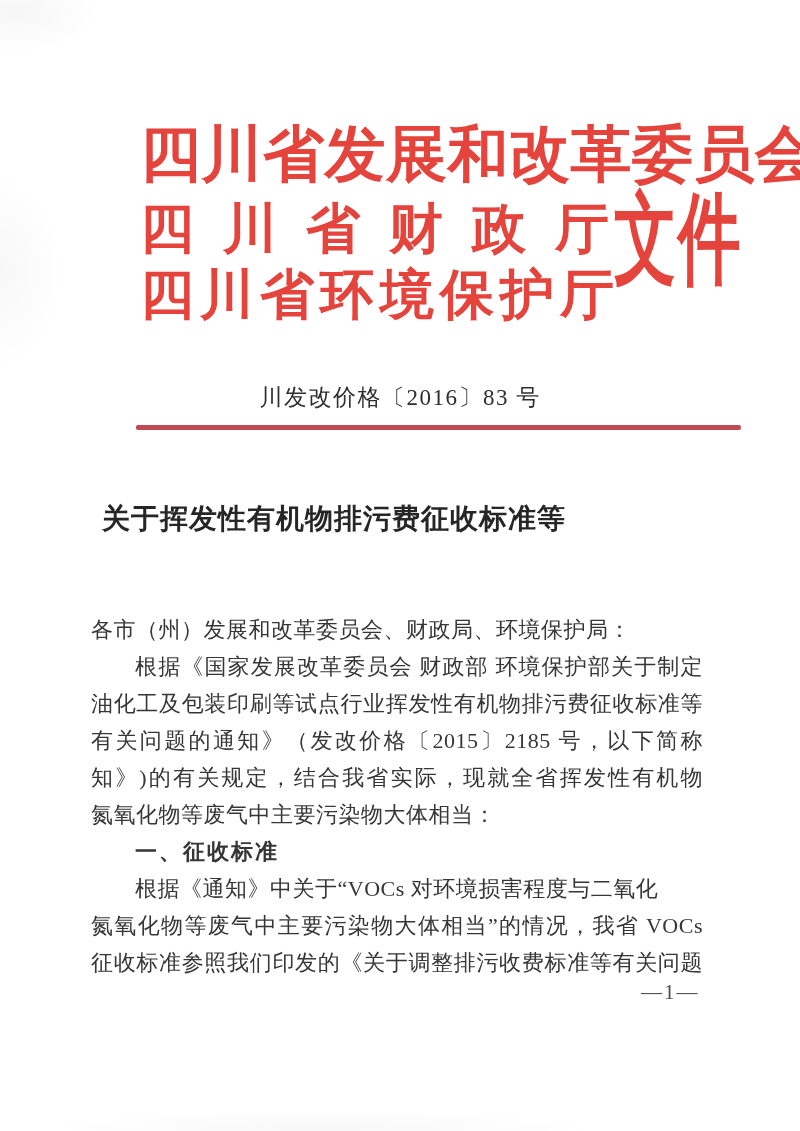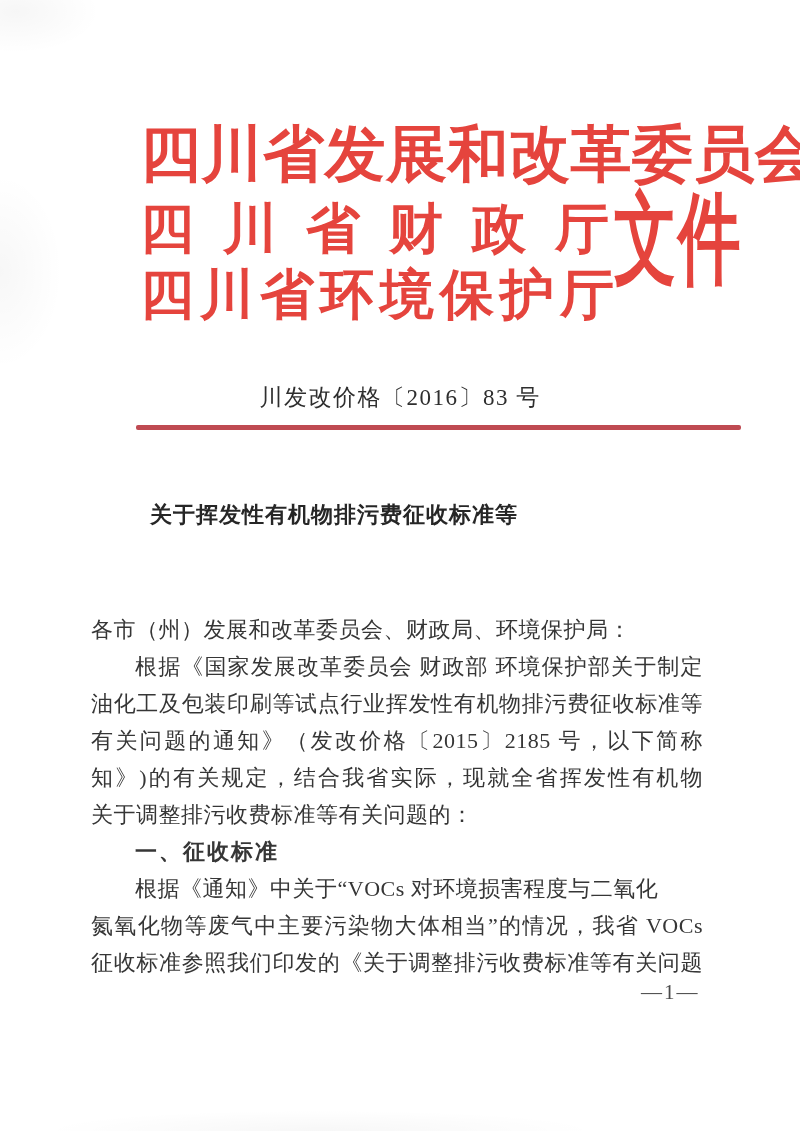--- a/index.html
+++ b/index.html
@@ -65,21 +65,21 @@
     border-radius: 2px;
     background: var(--rule, #bf4a52);
   }
 
   
   .title-line {
     position: absolute;
     left: 0;
     width: 668px;
     text-align: center;
-    font-size: 22px;
+    font-size: 28px;
     font-weight: 700;
     color: #262626;
     letter-spacing: 1px;
   }
   .title-1 { top: 500px; }
   .title-2 { top: 541px; }
 
   
   .body-block {
     position: absolute;
@@ -136,21 +136,21 @@
 
   <div class="title-line title-1">关于挥发性有机物排污费征收标准等</div>
 
   <main class="body-block">
     <div id="body-lines">
         <div class="body-line">各市（州）发展和改革委员会、财政局、环境保护局：</div>
         <div class="body-line fill indent">根据《国家发展改革委员会 财政部 环境保护部关于制定石</div>
         <div class="body-line fill">油化工及包装印刷等试点行业挥发性有机物排污费征收标准等</div>
         <div class="body-line fill">有关问题的通知》（发改价格〔2015〕2185 号，以下简称《通</div>
         <div class="body-line fill">知》)的有关规定，结合我省实际，现就全省挥发性有机物(VOCs)</div>
-        <div class="body-line">关于调整排污收费标准等有关问题的：</div>
+        <div class="body-line">氮氧化物等废气中主要污染物大体相当：</div>
         <div class="body-line indent bold">一、征收标准</div>
         <div class="body-line indent">根据《通知》中关于“VOCs 对环境损害程度与二氧化硫、</div>
         <div class="body-line fill">氮氧化物等废气中主要污染物大体相当”的情况，我省 VOCs 的</div>
         <div class="body-line fill">征收标准参照我们印发的《关于调整排污收费标准等有关问题的</div>
       </div>
   </main>
 
   <div class="page-number">—1—</div>
 
 </div>

